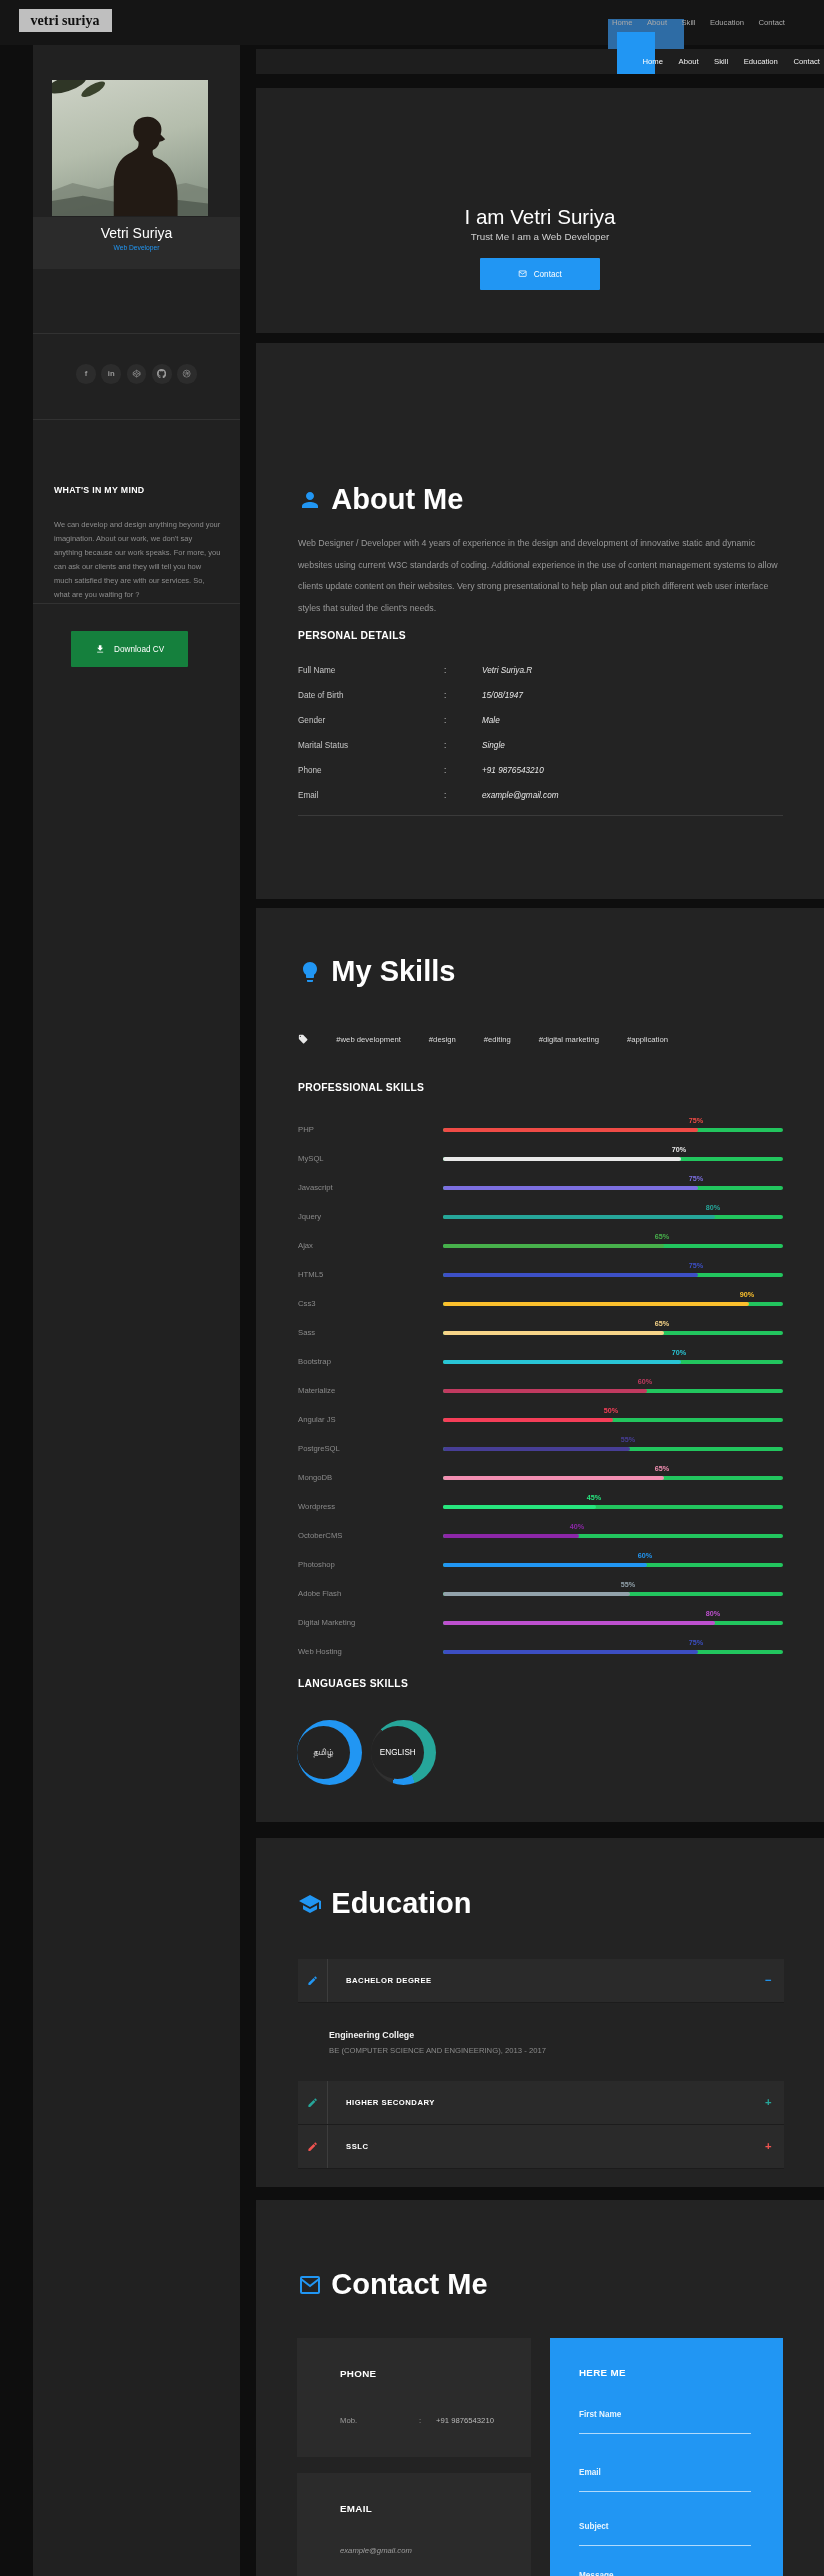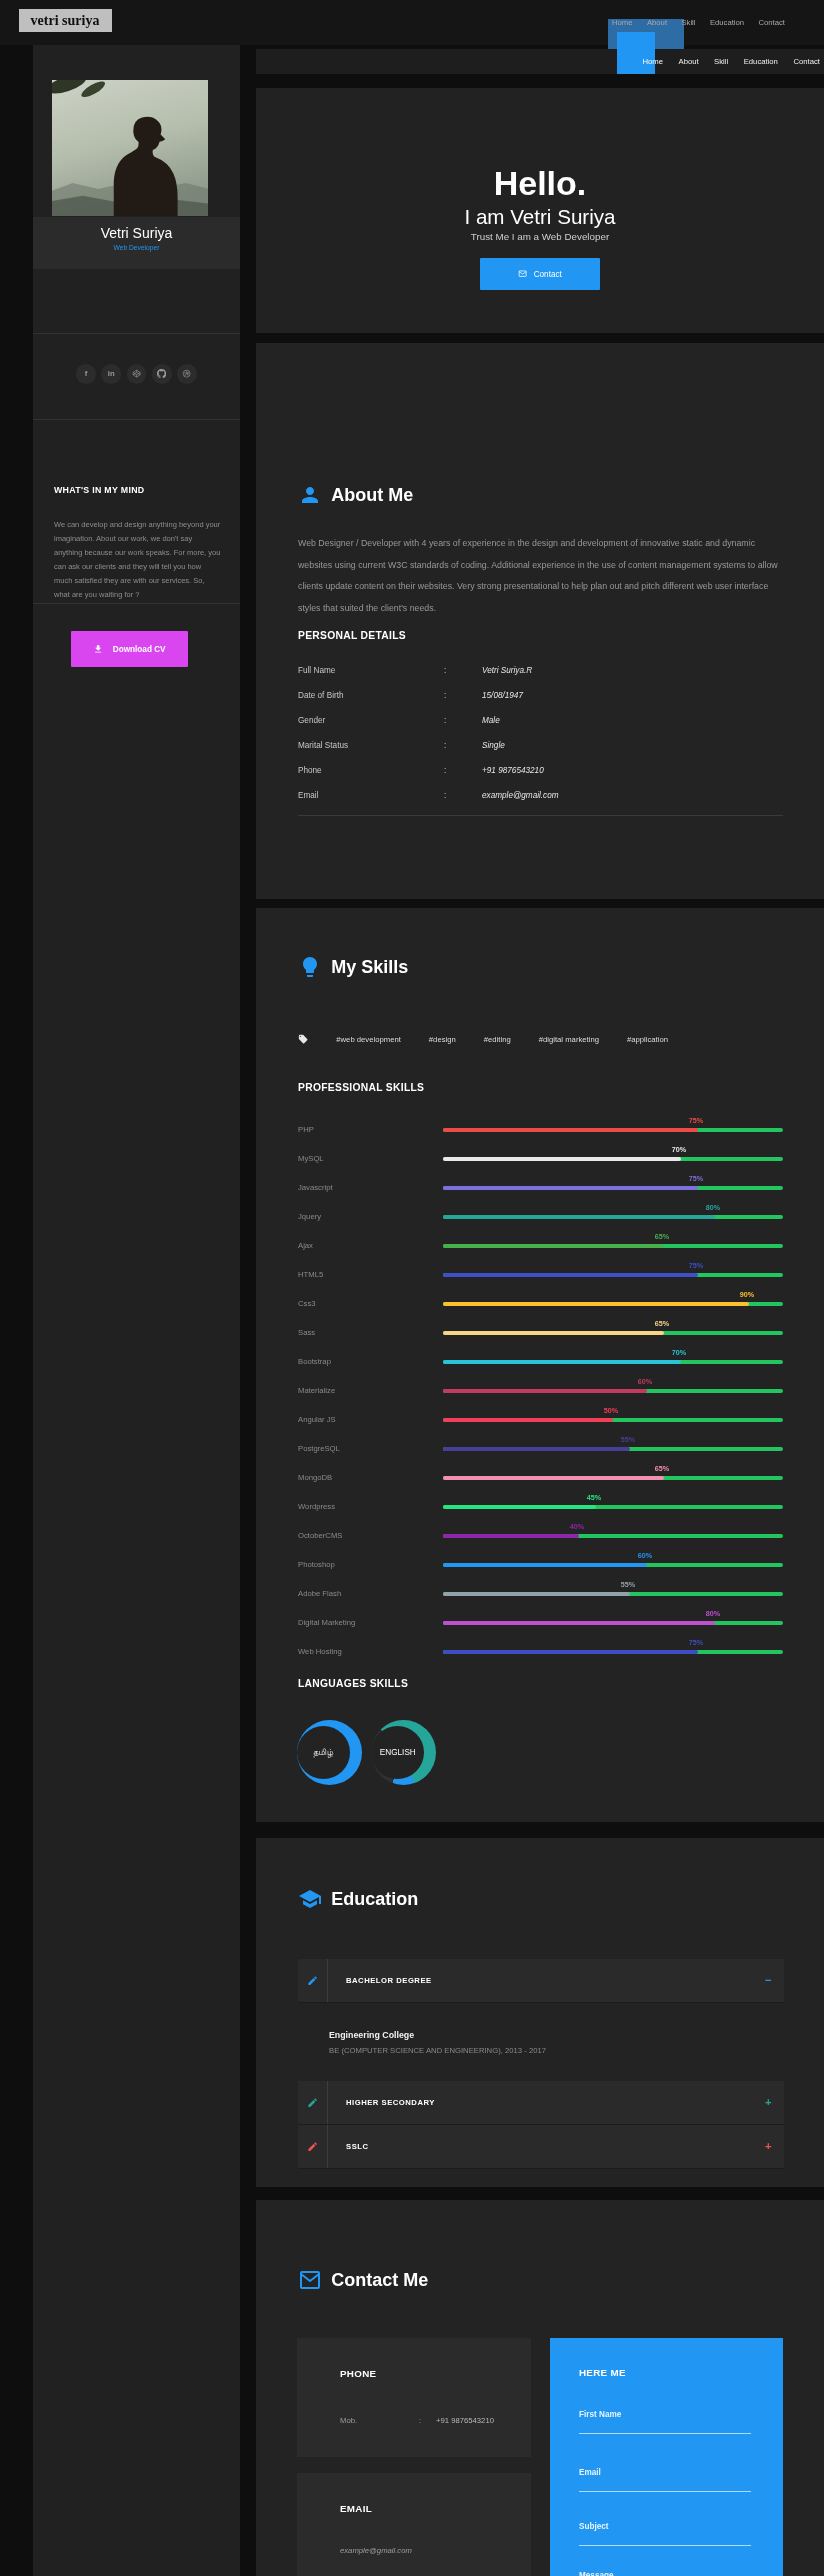--- a/index.html
+++ b/index.html
@@ -29,28 +29,28 @@
   .name-strip{position:absolute;left:0;top:172px;width:207px;height:52px;background:#2b2b2b;text-align:center;}
   .person-name{margin:0;padding-top:8.2px;font-size:14px;font-weight:400;color:#fff;}
   .person-role{margin:3.1px 0 0;font-size:6.7px;color:#2196f3;}
   .side-div{position:absolute;left:0;width:207px;height:0.5px;background:#323232;}
   .social-row{position:absolute;left:0;top:319px;width:207px;display:flex;justify-content:center;gap:5.7px;}
   .social-btn{width:19.6px;height:19.6px;border-radius:50%;background:#2c2c2c;color:#9a9a9a;
     display:flex;align-items:center;justify-content:center;font-size:7.7px;font-weight:700;cursor:pointer;}
   .social-btn svg{width:9.3px;height:9.3px;}
   .mind-title{position:absolute;left:21px;top:440px;font-size:8.8px;font-weight:700;color:#fff;letter-spacing:0.3px;}
   .mind-text{position:absolute;left:21px;top:465px;width:167px;font-size:7.5px;line-height:14px;color:#8d8d8d;}
-  .download-btn{position:absolute;left:38px;top:586px;width:117px;height:36px;background:#d946ef;border:none;
-    border-radius:1px;display:flex;align-items:center;justify-content:center;gap:9px;color:#fff;font-size:8.2px;cursor:pointer;font-weight:bold;}
+  .download-btn{position:absolute;left:38px;top:586px;width:117px;height:36px;background:#15803d;border:none;
+    border-radius:1px;display:flex;align-items:center;justify-content:center;gap:9px;color:#fff;font-size:8.2px;cursor:pointer;}
   .download-btn svg{width:10.3px;height:10.3px;fill:#fff;}
   
   .card{position:absolute;left:256px;width:568px;background:#232323;}
   .sec-head{position:absolute;left:42px;display:flex;align-items:center;gap:9.3px;}
   .sec-head svg{width:24px;height:24px;}
-  .sec-title{font-size:18px;font-weight:700;color:#fff;}
+  .sec-title{font-size:29px;font-weight:700;color:#fff;}
   .sub-title{position:absolute;left:42px;font-size:10.3px;font-weight:700;color:#fff;letter-spacing:0.3px;}
   
   .hero{top:88px;height:245px;background:#222;}
   .hero-greeting{position:absolute;left:0;top:76px;width:100%;text-align:center;font-size:34px;font-weight:800;color:#fff;}
   .hero-intro{position:absolute;left:0;top:117px;width:100%;text-align:center;font-size:20.6px;font-weight:300;color:#fff;}
   .hero-tagline{position:absolute;left:0;top:143px;width:100%;text-align:center;font-size:9.8px;color:#cfcfcf;}
   .hero-contact-btn{position:absolute;left:50%;top:170px;margin-left:-60px;width:120px;height:32px;background:#2196f3;
     border:none;border-radius:1px;display:flex;align-items:center;justify-content:center;gap:6.2px;color:#fff;font-size:8.2px;cursor:pointer;}
   .hero-contact-btn svg,.send-btn svg{width:9.3px;height:9.3px;}
   
@@ -194,21 +194,20 @@
 
   <button class="download-btn">
     <svg viewBox="0 0 24 24">
         <path d="M19 9h-4V3H9v6H5l7 7 7-7zM5 18v2h14v-2H5z"></path>
       </svg>
     <span>Download CV</span>
   </button>
 </aside>
 
 <section class="card hero">
-  <div class="hero-greeting">Hello.</div>
   <div class="hero-intro">I am Vetri Suriya</div>
   <div class="hero-tagline">Trust Me I am a Web Developer</div>
   <button class="hero-contact-btn">
     <svg viewBox="0 0 24 24">
         <rect x="3" y="5" width="18" height="14" rx="1" fill="none" stroke="#fff" stroke-width="2"></rect>
         <path d="M3 7l9 6 9-6" fill="none" stroke="#fff" stroke-width="2"></path>
       </svg>
     <span>Contact</span>
   </button>
 </section>

